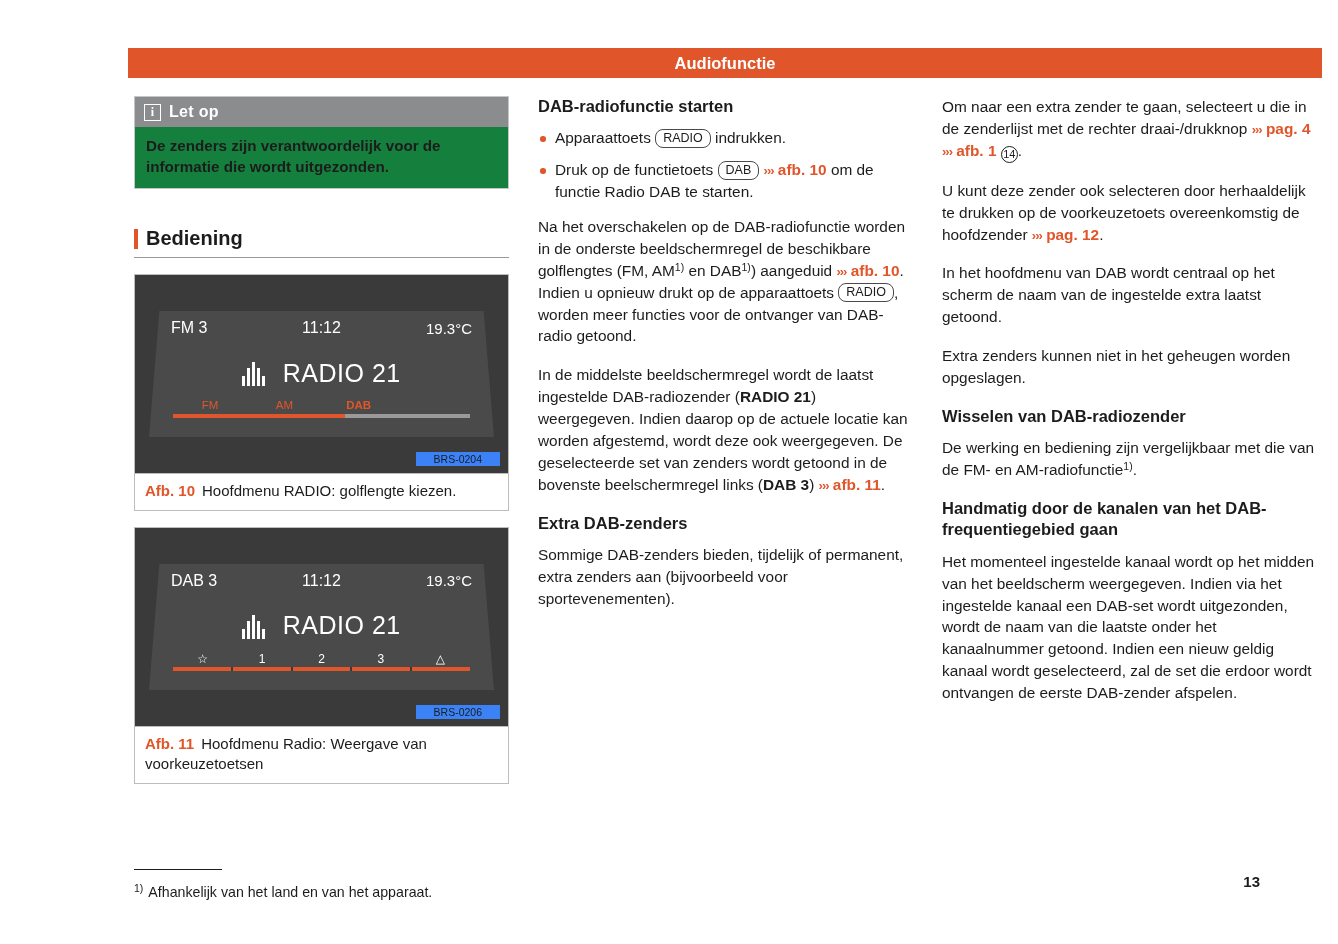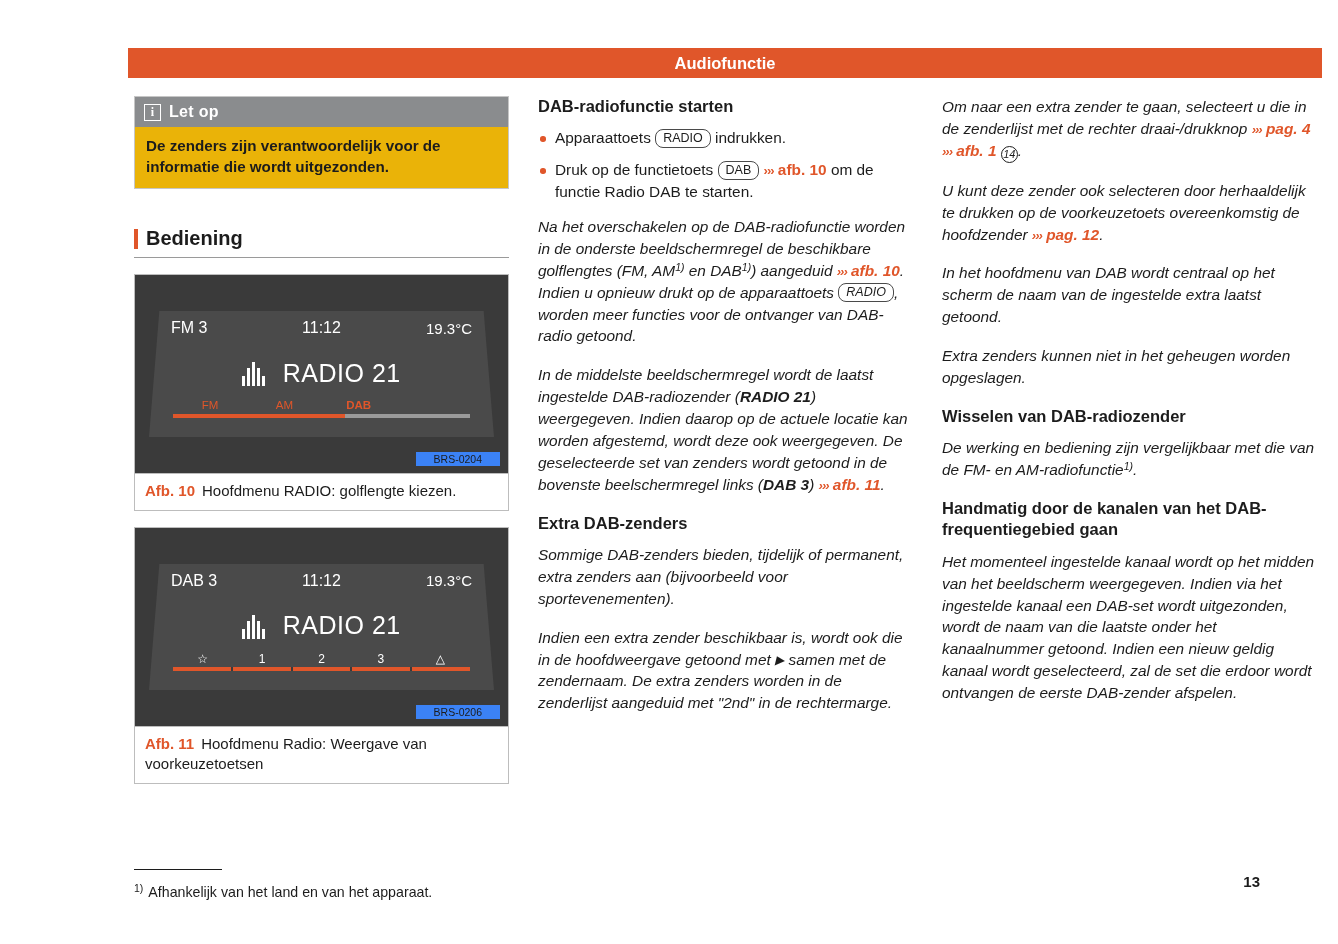--- a/index.html
+++ b/index.html
@@ -82,21 +82,21 @@
     text-align: center;
     font-family: "Liberation Serif", serif;
   }
   .note-title {
     color: #ffffff;
     font-weight: bold;
     font-size: 16px;
     letter-spacing: .3px;
   }
   .note-body {
-    background: #eab308;
+    background: #15803d;
     padding: 9px 11px 11px 11px;
     font-size: 15.2px;
     font-weight: bold;
     line-height: 1.35;
     color: #1c1c1c;
   }
 
   
   .section-head {
     margin-top: 38px;
@@ -256,21 +256,20 @@
     color: #e0562a;
   }
   .fig-cap .capnum { margin-right: 7px; }
 
   
   p.body {
     font-size: 15.4px;
     line-height: 1.42;
     margin: 0 0 15px 0;
     text-align: left;
-    font-style: italic;
   }
   .col2 p.body, .col3 p.body { margin-bottom: 17px; }
   h3.sub {
     font-size: 16.5px;
     font-weight: bold;
     margin: 0 0 10px 0;
     line-height: 1.3;
   }
   ul.bul {
     list-style: none;
@@ -492,21 +491,20 @@
         </ul>
 
         <p class="body"><span>Na het overschakelen op de DAB-radiofunctie worden in de onderste beeldschermregel de beschikbare golflengtes (FM, AM</span><sup>1)</sup><span> en DAB</span><sup>1)</sup><span>) aangeduid </span><span class="arrows">›››</span> <span class="ref">afb. 10</span><span>. Indien u opnieuw drukt op de apparaattoets</span> <span class="key">RADIO</span><span>, worden meer functies voor de ontvanger van DAB-radio getoond.</span></p>
 
         <p class="body"><span>In de middelste beeldschermregel wordt de laatst ingestelde DAB-radiozender (</span><b>RADIO</b> <b>21</b><span>) weergegeven. Indien daarop op de actuele locatie kan worden afgestemd, wordt deze ook weergegeven. De geselecteerde set van zenders wordt getoond in de bovenste beelschermregel links (</span><b>DAB  3</b><span>) </span><span class="arrows">›››</span> <span class="ref">afb. 11</span><span>.</span></p>
 
         <h3 class="sub">Extra DAB-zenders</h3>
 
         <p class="body">Sommige DAB-zenders bieden, tijdelijk of permanent, extra zenders aan (bijvoorbeeld voor sportevenementen).</p>
 
-        <p class="body"><span>Indien een extra zender beschikbaar is, wordt ook die in de hoofdweergave getoond met </span><span class="tri">▶</span><span> samen met de zendernaam. De extra zenders worden in de zenderlijst aangeduid met "2nd" in de rechtermarge.</span></p>
 
       </div>
 
       <div class="col col3">
 
         <p class="body"><span>Om naar een extra zender te gaan, selecteert u die in de zenderlijst met de rechter draai-/drukknop </span><span class="arrows">›››</span> <span class="ref">pag. 4</span> <span class="arrows">›››</span> <span class="ref">afb. 1</span> <span class="circnum">14</span><span>.</span></p>
 
         <p class="body"><span>U kunt deze zender ook selecteren door herhaaldelijk te drukken op de voorkeuzetoets overeenkomstig de hoofdzender </span><span class="arrows">›››</span> <span class="ref">pag. 12</span><span>.</span></p>
 
         <p class="body">In het hoofdmenu van DAB wordt centraal op het scherm de naam van de ingestelde extra laatst getoond.</p>

